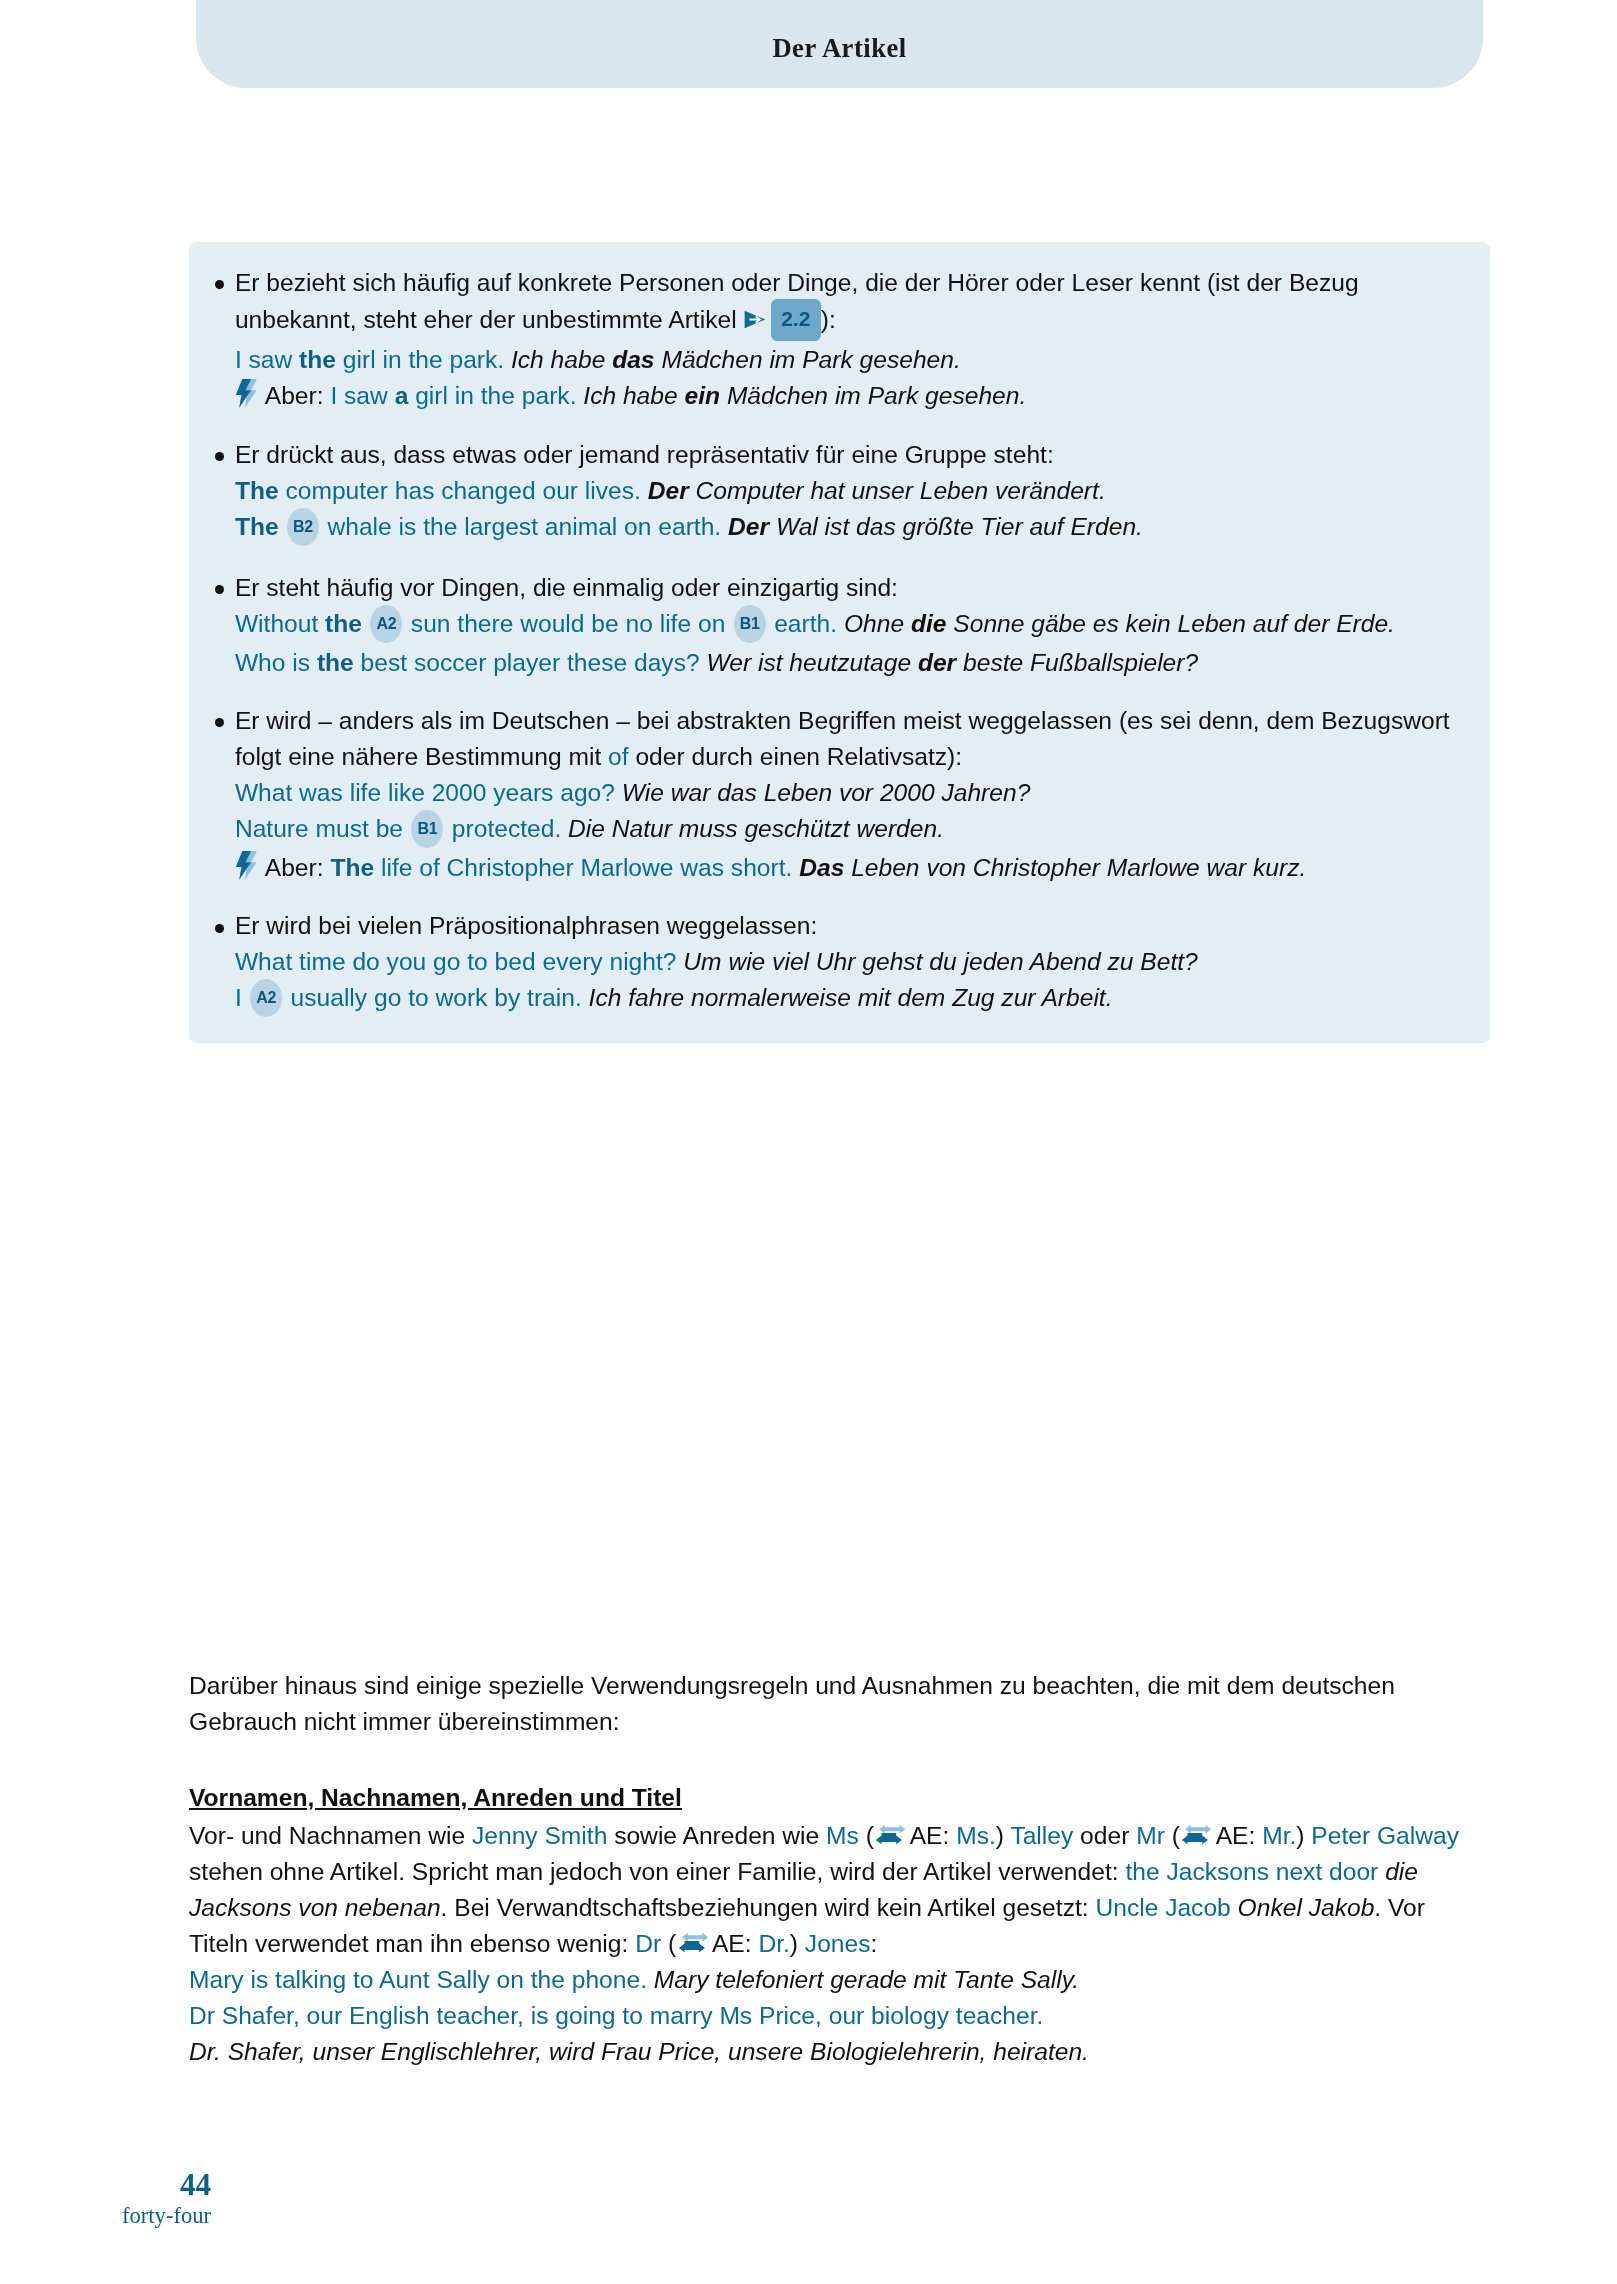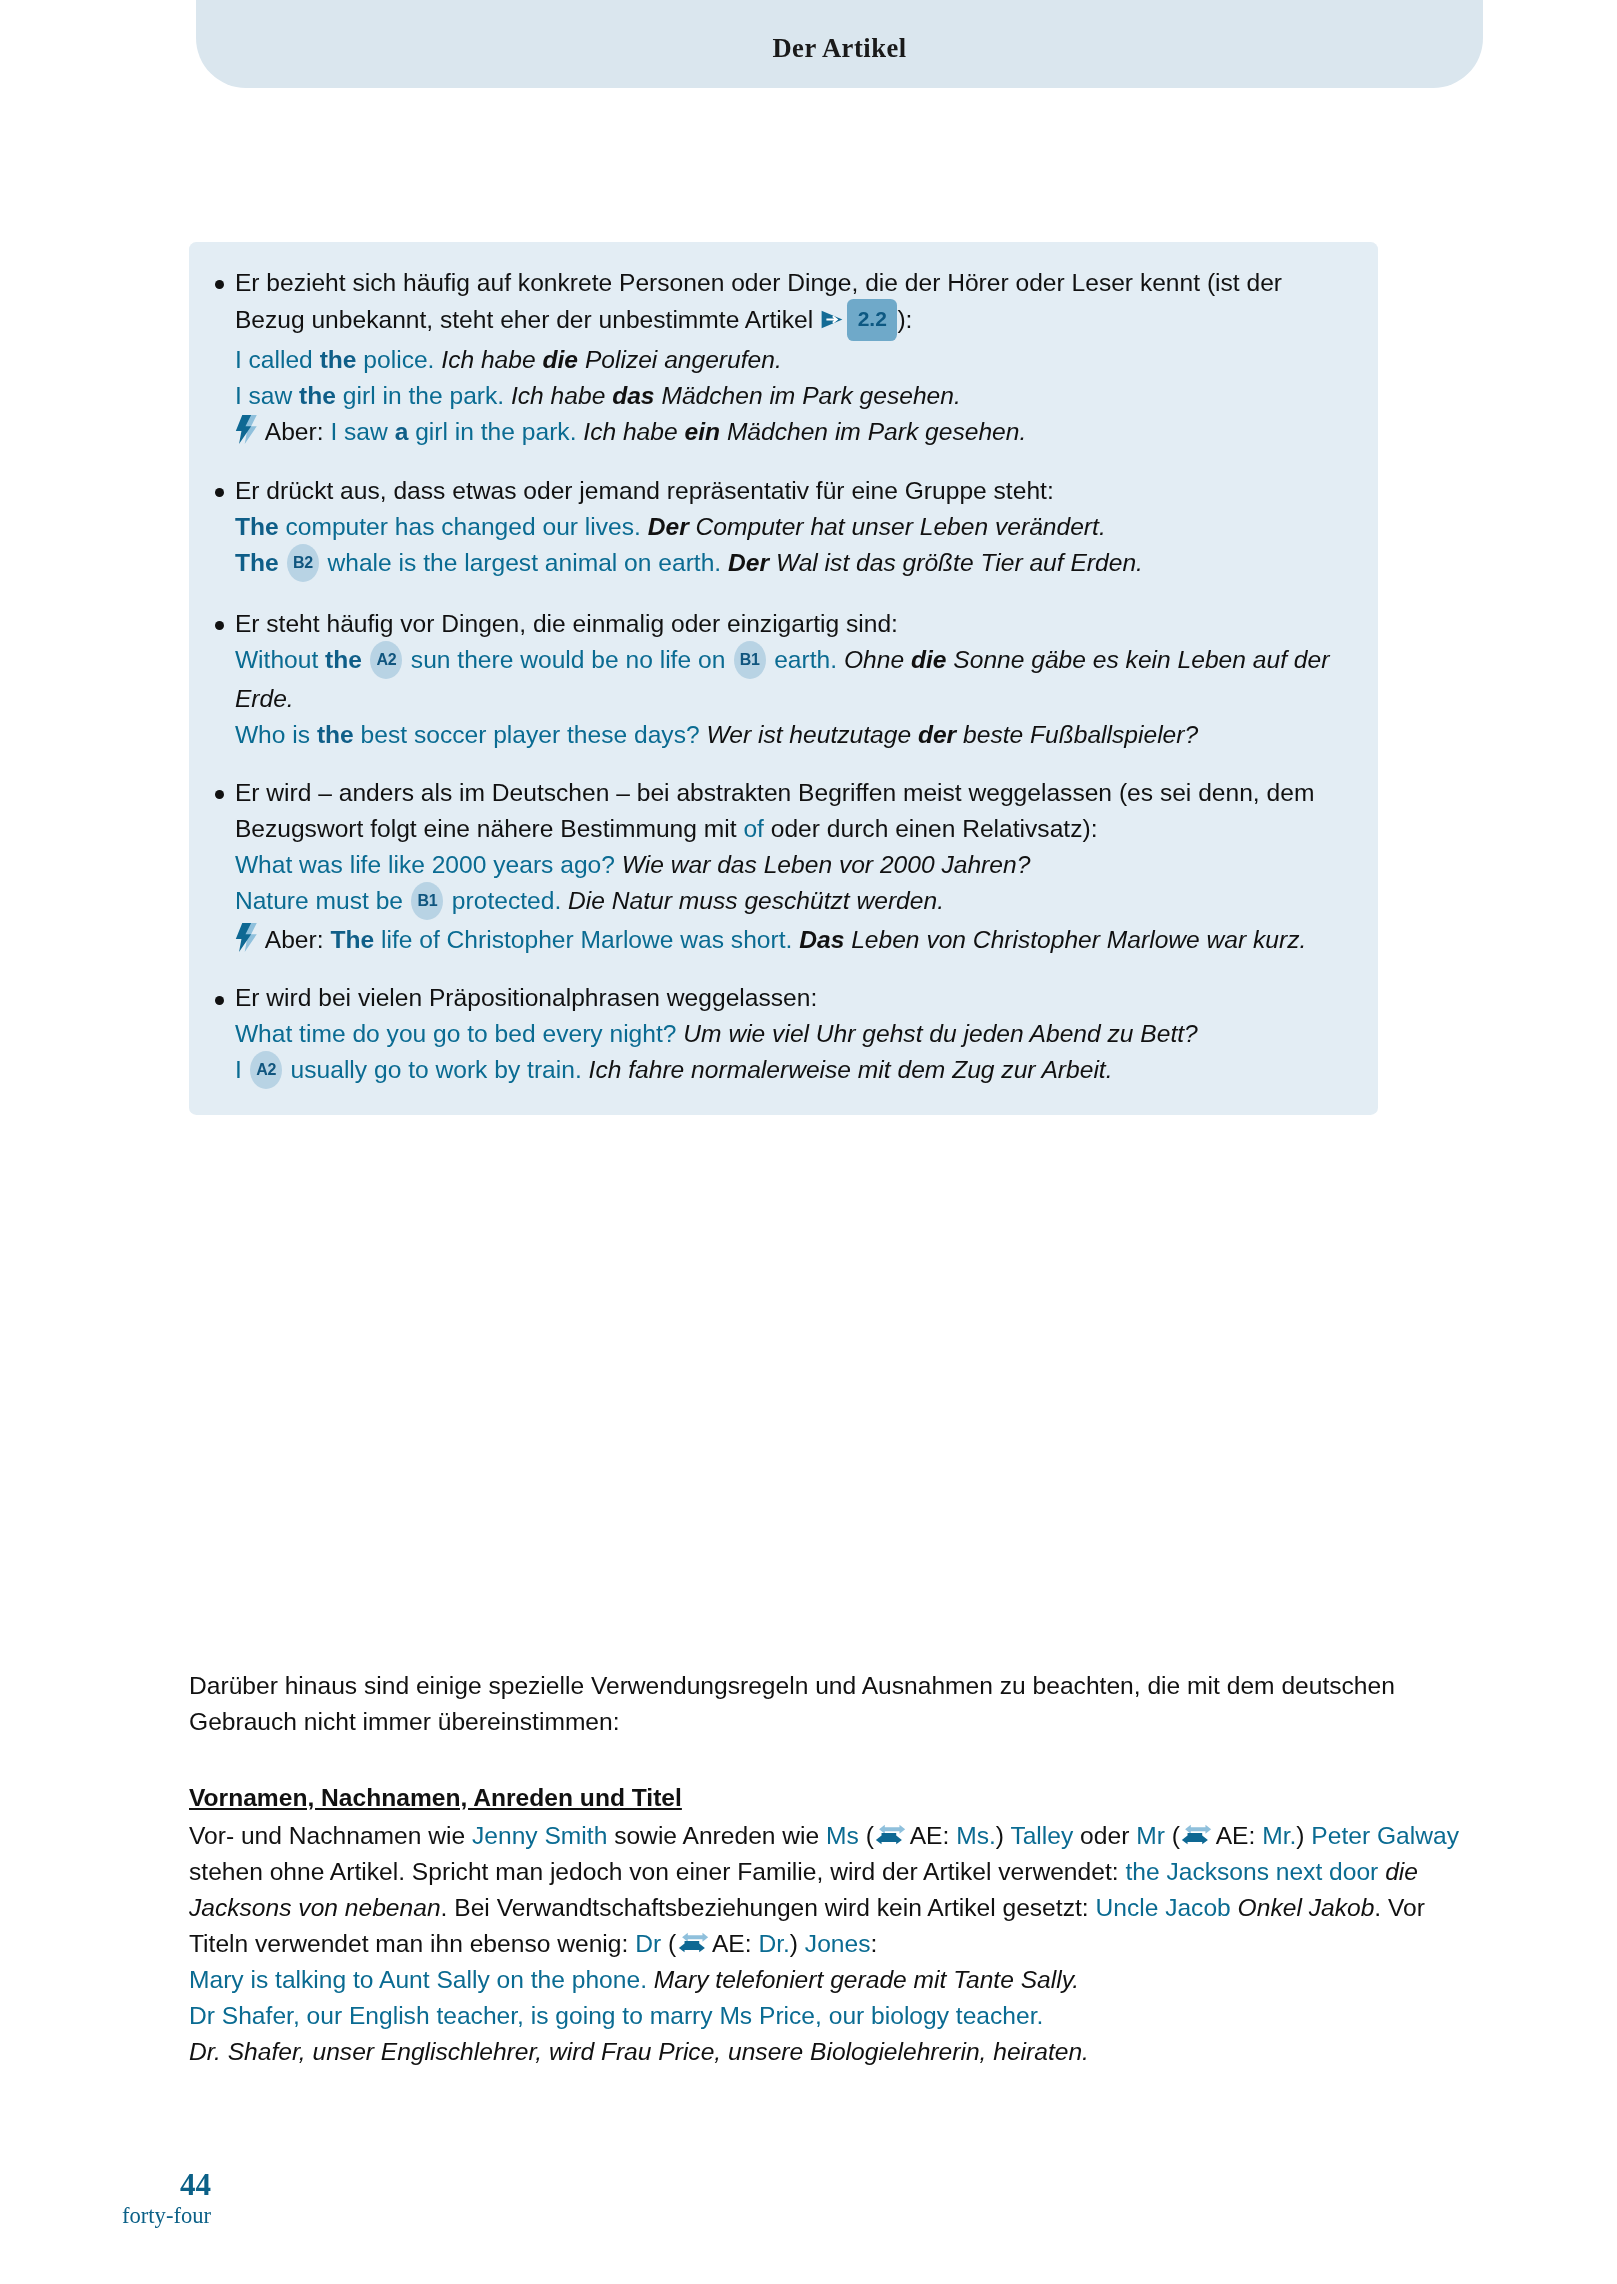--- a/index.html
+++ b/index.html
@@ -37,21 +37,21 @@
     font-weight: 700;
     letter-spacing: 0.5px;
     color: #1a1a1a;
   }
 
   
   .rules-box {
     position: absolute;
     left: 189px;
     top: 242px;
-    width: 1189px;
+    width: 1301px;
     background: #e3edf4;
     border-radius: 7.3px;
     padding: 22.6px 27px 24px 17.7px;
   }
   .bullet-item {
     display: flex;
     align-items: flex-start;
     margin-bottom: 22.6px;
   }
   .bullet-item:last-child { margin-bottom: 0; }
@@ -188,23 +188,20 @@
 <div class="rules-box">
 
   <div class="bullet-item">
     <span class="bullet-dot"></span>
     <div class="bullet-body">
       <span class="de">Er bezieht sich häufig auf konkrete Personen oder Dinge, die der Hörer oder Leser kennt (ist der Bezug unbekannt, steht eher der unbestimmte Artikel </span><span class="xref"><span class="xref-arrow"><svg width="24" height="21" viewBox="0 0 30 26">
               <polygon points="2,2 28,13 2,24" fill="#136b95"></polygon>
               <path d="M8 13 h12 M16 9 l5 4 l-5 4" stroke="#ffffff" stroke-width="2.4" fill="none"></path>
             </svg></span><span class="xref-chip">2.2</span></span><span class="de">):</span>
 
-      <span class="line">
-        <span class="en">I called </span><span class="en-b">the</span><span class="en"> police.</span><span class="de-i"> Ich habe </span><span class="de-ib">die</span><span class="de-i"> Polizei angerufen.</span>
-      </span>
 
       <span class="line">
         <span class="en">I saw </span><span class="en-b">the</span><span class="en"> girl in the park.</span><span class="de-i"> Ich habe </span><span class="de-ib">das</span><span class="de-i"> Mädchen im Park gesehen.</span>
       </span>
 
       <span class="line">
         <span class="bolt-icon"><svg width="22.6" height="31" viewBox="0 0 28 38">
               <polygon points="16,1 27,1 20,15 27,15 12,37 15,21 8,21" fill="#8fc0dc"></polygon>
               <polygon points="9,1 20,1 13,15 20,15 5,37 8,21 1,21" fill="#0e6893"></polygon>
             </svg></span><span class="de">Aber:</span><span class="en"> I saw </span><span class="en-b">a</span><span class="en"> girl in the park.</span><span class="de-i"> Ich habe </span><span class="de-ib">ein</span><span class="de-i"> Mädchen im Park gesehen.</span>

